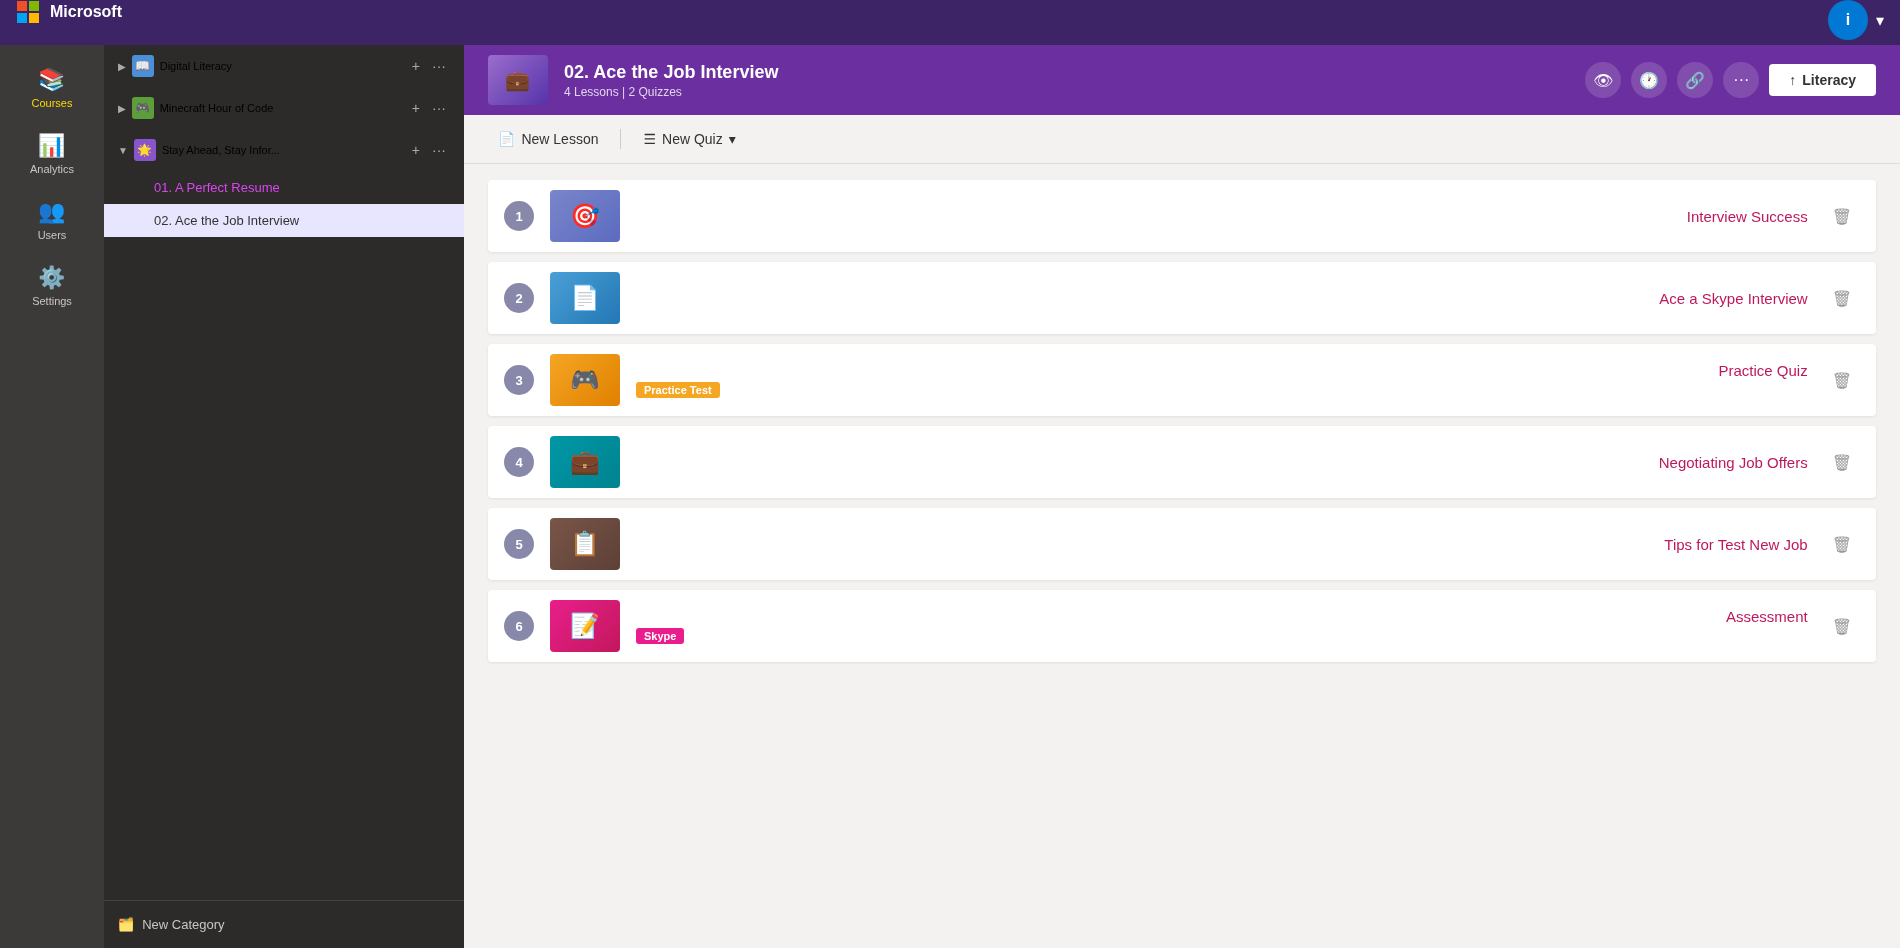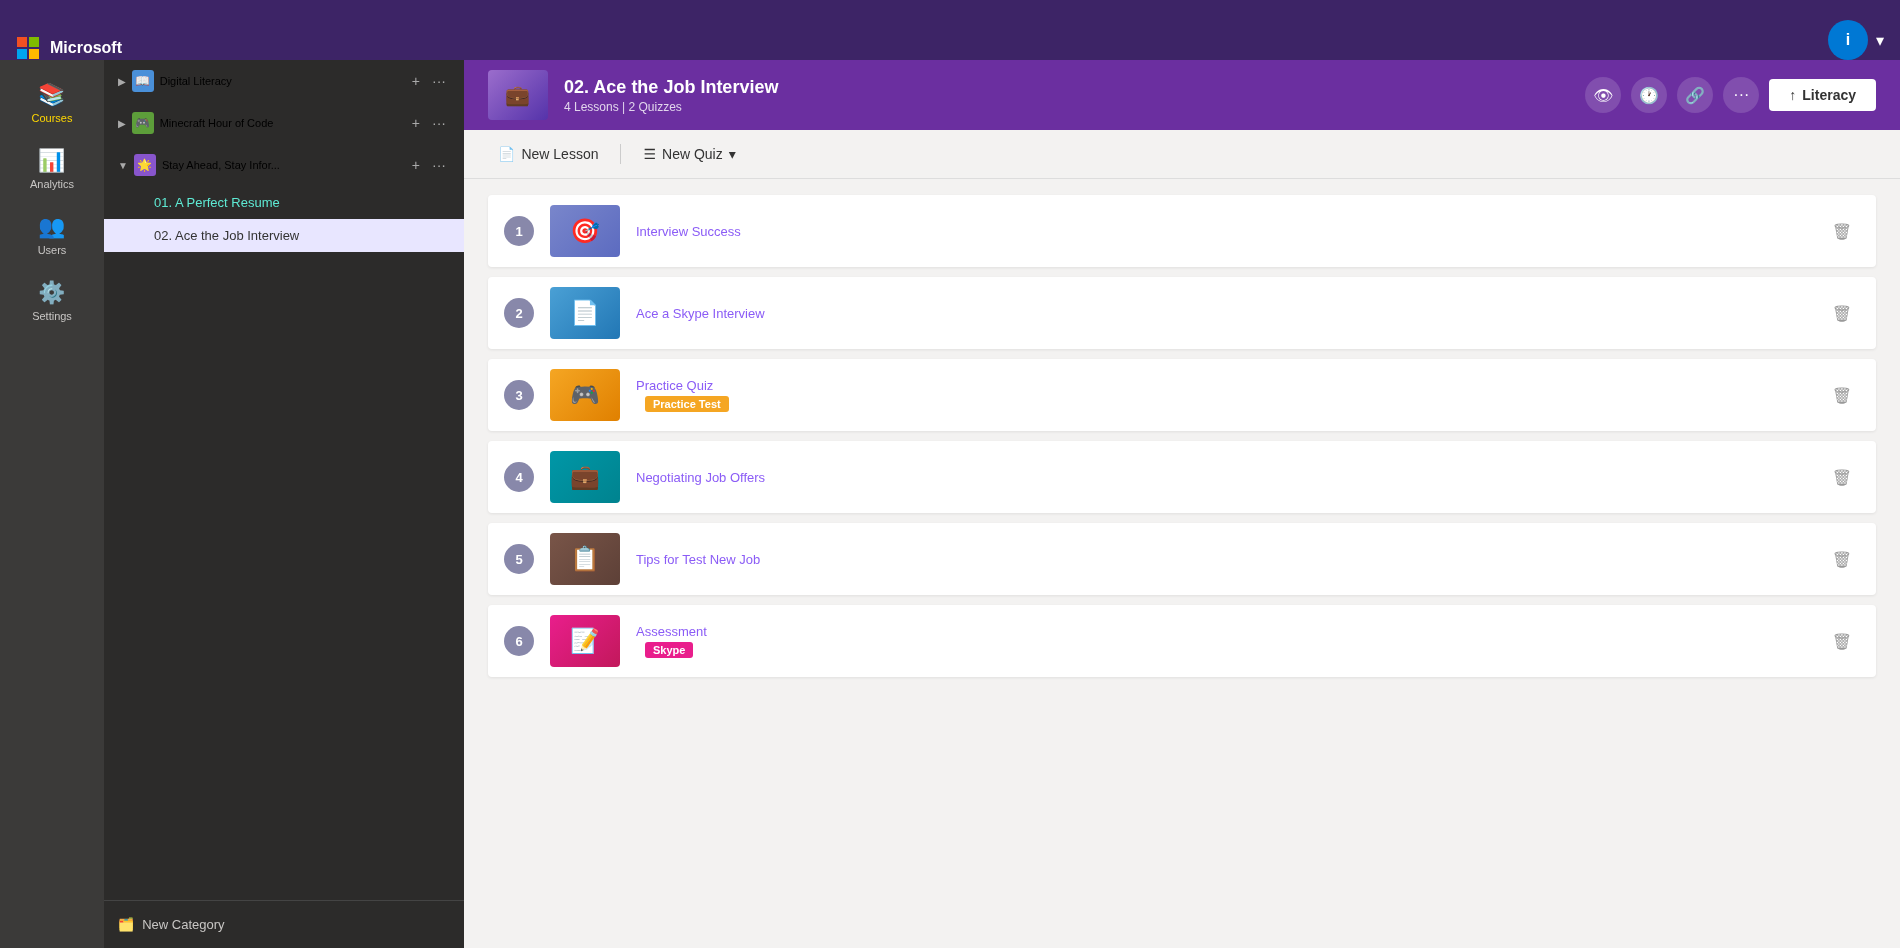--- a/index.html
+++ b/index.html
@@ -1,23 +1,23 @@
 <!DOCTYPE html>
 <html><head>
   <meta charset="utf-8">
   <style>
     * { box-sizing: border-box; margin: 0; padding: 0; }
     body { font-family: 'Segoe UI', Arial, sans-serif; background: #f3f2f1; display: flex; flex-direction: column; height: 948px; width: 1900px; overflow: hidden; }
 
     
     .topbar {
       background: #3d2466;
-      height: 60px;
-      display: flex;
-      align-items: flex-end;
+      height: 45px;
+      display: flex;
+      align-items: flex-start;
       padding: 0 16px;
       flex-shrink: 0;
     }
     .topbar-logo {
       display: flex;
       align-items: center;
       gap: 10px;
       color: white;
       font-size: 16px;
       font-weight: 600;
@@ -85,21 +85,21 @@
       gap: 6px;
     }
     .tree-item .chevron { font-size: 10px; color: #aaa; }
     .tree-item-label { flex: 1; font-size: 11px; }
     .tree-actions { display: flex; gap: 4px; margin-left: auto; }
     .tree-actions span { cursor: pointer; font-size: 14px; padding: 2px 4px; color: #aaa; }
     .sub-item {
       padding: 9px 14px 9px 50px;
       font-size: 13px;
       cursor: pointer;
-      color: #5eead4;
+      color: #d946ef;
     }
     .sub-item.active { background: #e8e6ff; color: #333; }
     .new-category-btn {
       display: flex;
       align-items: center;
       gap: 8px;
       color: #c8c6c4;
       cursor: pointer;
       font-size: 13px;
     }
@@ -238,30 +238,29 @@
       justify-content: center;
       font-size: 24px;
     }
     .lesson-thumb.blue { background: linear-gradient(135deg, #4aa0d5, #2277b5); }
     .lesson-thumb.orange { background: linear-gradient(135deg, #f5a623, #e08000); }
     .lesson-thumb.teal { background: linear-gradient(135deg, #0097a7, #00838f); }
     .lesson-thumb.pink { background: linear-gradient(135deg, #e91e8c, #c2185b); }
     .lesson-thumb.brown { background: linear-gradient(135deg, #795548, #5d4037); }
     .lesson-thumb.interview { background: linear-gradient(135deg, #7986cb, #5c6bc0); }
     .lesson-info { flex: 1; }
-    .lesson-name { font-size: 13px; color: #8b5cf6; font-weight: 500; }
+    .lesson-name { font-size: 15px; color: #be185d; font-weight: 500; text-align: right; }
     .lesson-badge {
       display: inline-block;
       padding: 2px 8px;
       border-radius: 3px;
       font-size: 11px;
       font-weight: 600;
       margin-top: 3px;
       color: white;
-      margin-left: 9px;
     }
     .badge-practice { background: #f5a623; }
     .badge-exam { background: #e91e8c; }
     .lesson-delete {
       color: #999;
       cursor: pointer;
       font-size: 16px;
       padding: 4px 8px;
     }
 

